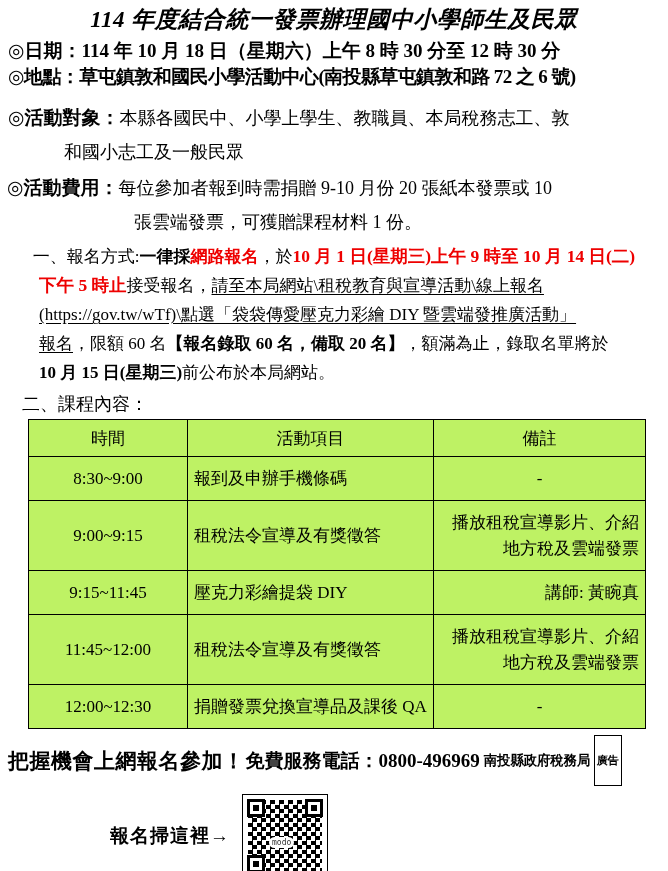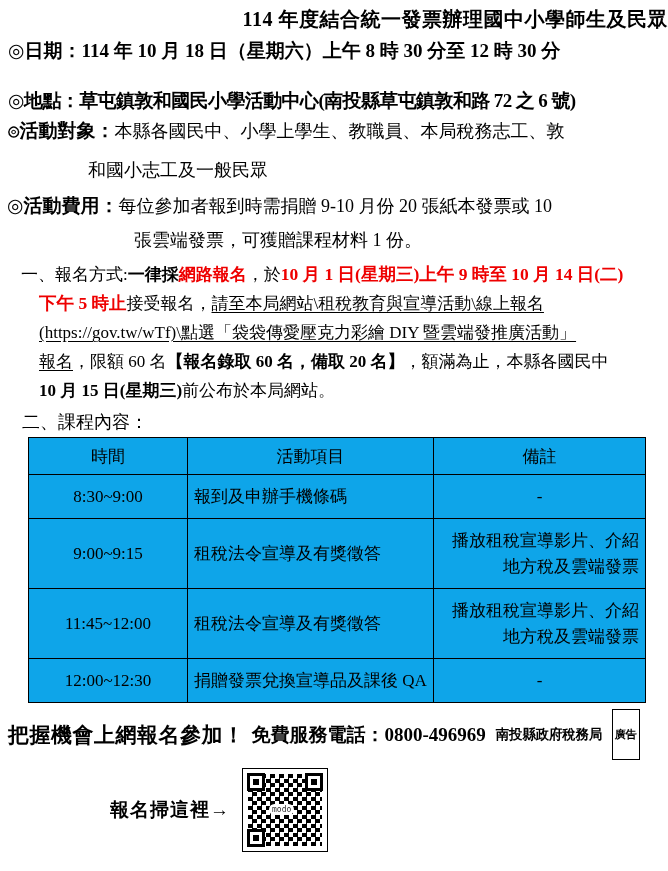--- a/index.html
+++ b/index.html
@@ -5,57 +5,57 @@
   html,body{margin:0;padding:0;}
   body{
     width:668px;height:871px;background:#ffffff;color:#000;
     font-family:"Liberation Serif","DejaVu Serif",serif;
     overflow:hidden;position:relative;
   }
   .bold{font-weight:bold;}
   .red{color:#ee0000;font-weight:bold;}
   .ul{text-decoration:underline;text-underline-offset:3px;}
 
-  .title-line{font-size:20px;line-height:27px;font-weight:bold;text-align:right;letter-spacing:0.5px;}
+  .title-line{font-size:23px;line-height:27px;font-weight:bold;text-align:center;letter-spacing:0.5px;font-style:italic;}
   .title-line:first-child{margin-top:6px;}
 
   .info-line{font-size:19px;line-height:26px;padding-left:8px;}
   .info-line .label{font-weight:bold;}
   .line-date{margin-top:5px;font-weight:bold;}
-  .line-loc{margin-top:24px;font-weight:bold;letter-spacing:-0.6px;}
-  .line-aud1{margin-top:0;line-height:36px;font-family:Liberation Mono, monospace;}
+  .line-loc{margin-top:0;font-weight:bold;letter-spacing:-0.6px;}
+  .line-aud1{margin-top:14px;line-height:27px;}
   .line-aud1 .val,.line-fee1 .val{font-size:18px;}
   .cont{margin-top:7px;font-size:18px;line-height:27px;}
-  .line-aud2{padding-left:88px;}
+  .line-aud2{padding-left:64px;}
   .line-fee1{margin-top:8px;line-height:27px;padding-left:7px;}
   .line-fee2{padding-left:134px;}
 
   .reg{margin-top:6px;font-size:17px;line-height:29px;}
-  .reg .l1{padding-left:21px;}
+  .reg .l1{text-align:center;}
   .reg .lc{padding-left:39px;}
   .reg .bigred{font-size:17.5px;}
 
   .course-label{margin-top:4px;padding-left:22px;font-size:18px;line-height:26px;}
 
   table.course{border-collapse:collapse;margin:2px 0 0 28px;table-layout:fixed;}
   table.course td,table.course th{
     border:1.5px solid #000;font-size:17px;font-weight:normal;
-    padding:0 6px;background:#0ea5e9;vertical-align:middle;
+    padding:0 6px;background:#bef264;vertical-align:middle;
   }
   col.c1{width:159px;} col.c2{width:246px;} col.c3{width:212px;}
   tr.hd td{height:36px;text-align:center;}
   tr.rshort{height:44px;}
   tr.rtall{height:70px;}
   td.time{text-align:center;font-family:"Liberation Serif",serif;}
   td.act{text-align:left;padding-left:13px;}
   td.rem{text-align:right;padding-left:9px;line-height:26px;}
   td.rem.center{text-align:center;}
 
   .footer-line{
-    margin-top:6px;padding-left:8px;display:flex;align-items:center;gap:7px;
+    margin-top:6px;padding-left:8px;display:flex;align-items:center;gap:1px;
     white-space:nowrap;
   }
   .footer-cta{font-size:21px;font-weight:bold;letter-spacing:0.5px;}
   .footer-phone{font-size:19px;font-weight:bold;}
   .footer-agency{font-size:14px;font-weight:bold;transform:scaleX(0.95);}
   .ad-badge{font-size:11px;font-weight:bold;border:1.5px solid #000;padding:17px 2px;line-height:15px;}
 
   .qr-row{margin-top:8px;display:flex;align-items:center;}
   .qr-label{margin-left:110px;font-size:19px;font-weight:bold;letter-spacing:1px;}
   .qr-box{
@@ -66,21 +66,21 @@
     position:absolute;inset:5px;
     background-image:
       conic-gradient(#000 0 90deg,#fff 90deg 180deg,#000 180deg 270deg,#fff 270deg),
       conic-gradient(#000 0 90deg,transparent 90deg 180deg,#000 180deg 270deg,transparent 270deg);
     background-size:9px 9px,15px 15px;
   }
   .finder{position:absolute;width:18px;height:18px;border:3px solid #000;background:#fff;box-sizing:border-box;}
   .finder::after{content:"";position:absolute;inset:3px;background:#000;}
   .finder.tl{top:4px;left:4px;} .finder.tr{top:4px;right:4px;} .finder.bl{bottom:4px;left:4px;}
   .qr-watermark{
-    position:absolute;top:35px;left:26px;background:#fff;border-radius:6px;
+    position:absolute;top:42px;left:26px;background:#fff;border-radius:6px;
     font-size:8px;font-family:"DejaVu Sans Mono",monospace;padding:1px 3px;color:#333;
   }
 </style>
 </head>
 <body>
 
 <div>
 
   <div class="title-line">114 年度結合統一發票辦理國中小學師生及民眾</div>
 
@@ -106,21 +106,21 @@
     <div class="l1">
       <span>一、報名方式:</span><span class="bold">一律採</span><span class="red">網路報名</span><span>，於</span><span class="red bigred">10 月 1 日(星期三)上午 9 時至 10 月 14 日(二)</span>
     </div>
     <div class="lc">
       <span class="red bigred">下午 5 時止</span><span>接受報名，</span><span class="ul">請至本局網站\租稅教育與宣導活動\線上報名</span>
     </div>
     <div class="lc">
       <span class="ul">(https://gov.tw/wTf)\點選「袋袋傳愛壓克力彩繪 DIY 暨雲端發推廣活動」</span>
     </div>
     <div class="lc">
-      <span class="ul">報名</span><span>，限額 60 名</span><span class="bold">【報名錄取 60 名，備取 20 名】</span><span>，額滿為止，本縣各國民中</span>
+      <span class="ul">報名</span><span>，限額 60 名</span><span class="bold">【報名錄取 60 名，備取 20 名】</span><span>，額滿為止，錄取名單將於</span>
     </div>
     <div class="lc">
       <span class="bold">10 月 15 日(星期三)</span><span>前公布於本局網站。</span>
     </div>
   </div>
 
   <div class="course-label">二、課程內容：</div>
 
   <table class="course">
     <colgroup>
@@ -136,20 +136,25 @@
     </tr>
     <tr class="rshort">
       <td class="time">8:30~9:00</td>
       <td class="act">報到及申辦手機條碼</td>
       <td class="rem center">-</td>
     </tr>
     <tr class="rtall">
       <td class="time">9:00~9:15</td>
       <td class="act">租稅法令宣導及有獎徵答</td>
       <td class="rem">播放租稅宣導影片、介紹地方稅及雲端發票</td>
+    </tr>
+    <tr class="rshort">
+      <td class="time">9:15~11:45</td>
+      <td class="act">壓克力彩繪提袋 DIY</td>
+      <td class="rem">講師: 黃睕真</td>
     </tr>
     <tr class="rtall">
       <td class="time">11:45~12:00</td>
       <td class="act">租稅法令宣導及有獎徵答</td>
       <td class="rem">播放租稅宣導影片、介紹地方稅及雲端發票</td>
     </tr>
     <tr class="rshort">
       <td class="time">12:00~12:30</td>
       <td class="act">捐贈發票兌換宣導品及課後 QA</td>
       <td class="rem center">-</td>

